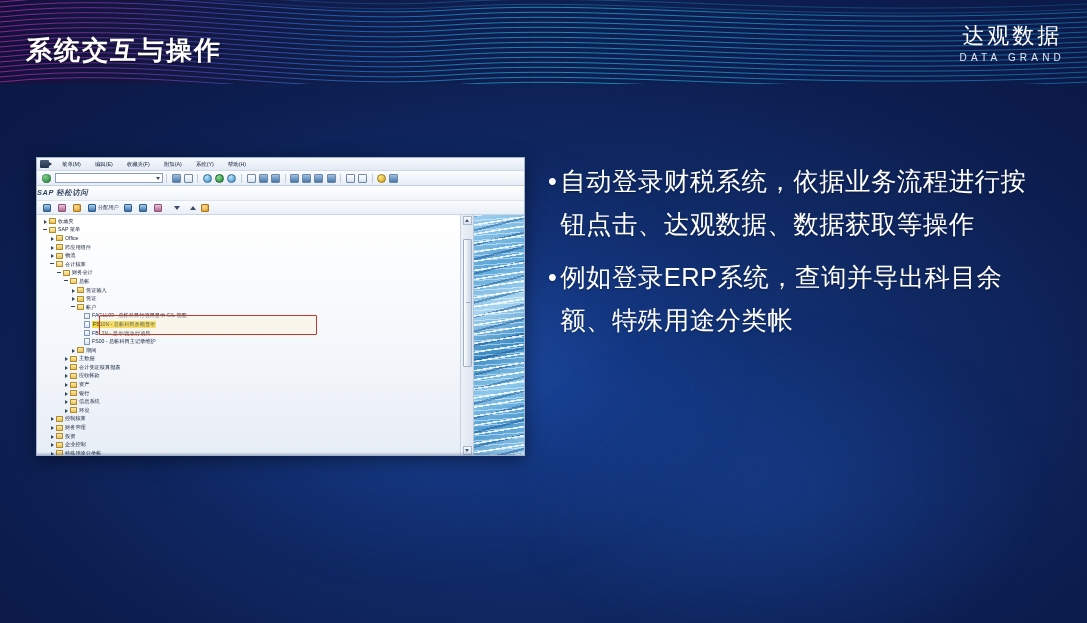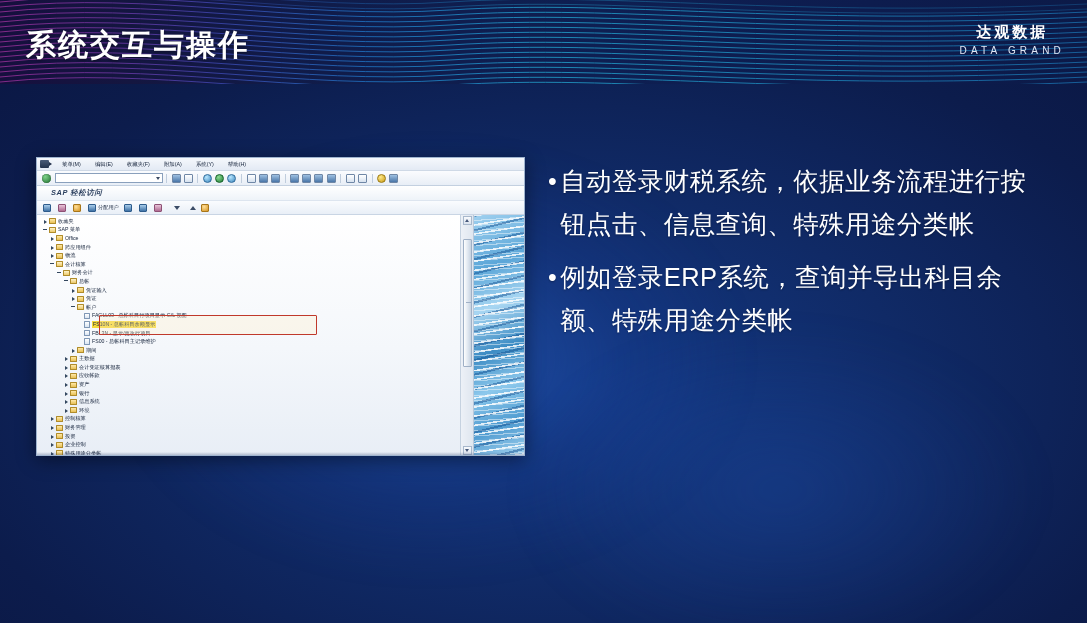--- a/index.html
+++ b/index.html
@@ -33,31 +33,31 @@
   
   #banner {
     position:absolute; left:0; top:0; width:1087px; height:84px;
     overflow:hidden;
     background:linear-gradient(90deg,#160f3e 0%,#141640 12%,#101c4a 30%,#0e1f52 55%,#0d1c4e 80%,#0c1a48 100%);
   }
   #banner svg { position:absolute; left:0; top:0; }
 
   
   #page-title {
-    position:absolute; left:26px; top:25px;
-    font-size:30px; font-weight:bold; color:#ffffff;
+    position:absolute; left:26px; top:33px;
+    font-size:26px; font-weight:bold; color:#ffffff;
     letter-spacing:2px;
     text-shadow:0 1px 3px rgba(0,0,0,.45);
     white-space:nowrap;
   }
 
   
   #logo { position:absolute; right:22px; top:24px; text-align:center; }
   #logo-cn {
-    font-size:15px; font-weight:bold; color:#ffffff;
+    font-size:22px; font-weight:normal; color:#ffffff;
     letter-spacing:3px; line-height:1.1; white-space:nowrap;
   }
   #logo-en {
     font-size:10px; color:#e2e8f5; letter-spacing:4.2px;
     margin-top:4px; white-space:nowrap;
   }
 
   
   #bullets {
     position:absolute; left:548px; top:160px; width:500px;
@@ -130,21 +130,21 @@
   }
   .tbico.g{background:radial-gradient(circle at 35% 30%,#8ede96,#1f7a33);border-color:#16632a;border-radius:50%;}
   .tbico.y{background:radial-gradient(circle at 35% 30%,#ffe98a,#c99a13);border-color:#9b7a12;border-radius:50%;}
   .tbico.c{background:radial-gradient(circle at 35% 30%,#b9e7ff,#3c86bd);border-color:#2f6c9c;border-radius:50%;}
   .tbico.w{background:linear-gradient(180deg,#ffffff,#d7e2ef);}
   .tbico.b{background:linear-gradient(180deg,#9fc1e2,#4a76a8);}
 
   
   #sap-apptitle {
     height:15px; background:linear-gradient(180deg,#ffffff 0%,#eef3f9 100%);
-    display:flex;align-items:center;padding-left:14px;
+    display:flex;align-items:center;
     border-bottom:1px solid #dde5ef;
   }
   #sap-apptitle span{
     font-style:italic;font-weight:bold;font-size:7.4px;color:#2b3f5e;
     letter-spacing:.6px; filter:blur(.25px);
   }
   
   #sap-apptool {
     height:14px;background:linear-gradient(180deg,#fafcfe 0%,#e9eff7 100%);
     display:flex;align-items:center;padding:0 6px;
@@ -300,21 +300,21 @@
   <div id="page-title">系统交互与操作</div>
 
   <div id="logo">
     <div id="logo-cn">达观数据</div>
     <div id="logo-en">DATA GRAND</div>
   </div>
 
   <div id="bullets">
     <div class="bullet">
       <span class="dot">•</span>
-      <span class="txt">自动登录财税系统，依据业务流程进行按钮点击、信息查询、特殊用途分类帐</span>
+      <span class="txt">自动登录财税系统，依据业务流程进行按钮点击、达观数据、数据获取等操作</span>
     </div>
     <div class="bullet">
       <span class="dot">•</span>
       <span class="txt">例如登录ERP系统，查询并导出科目余额、特殊用途分类帐</span>
     </div>
   </div>
 
   <div id="sap">
 
     <div id="sap-menubar">

